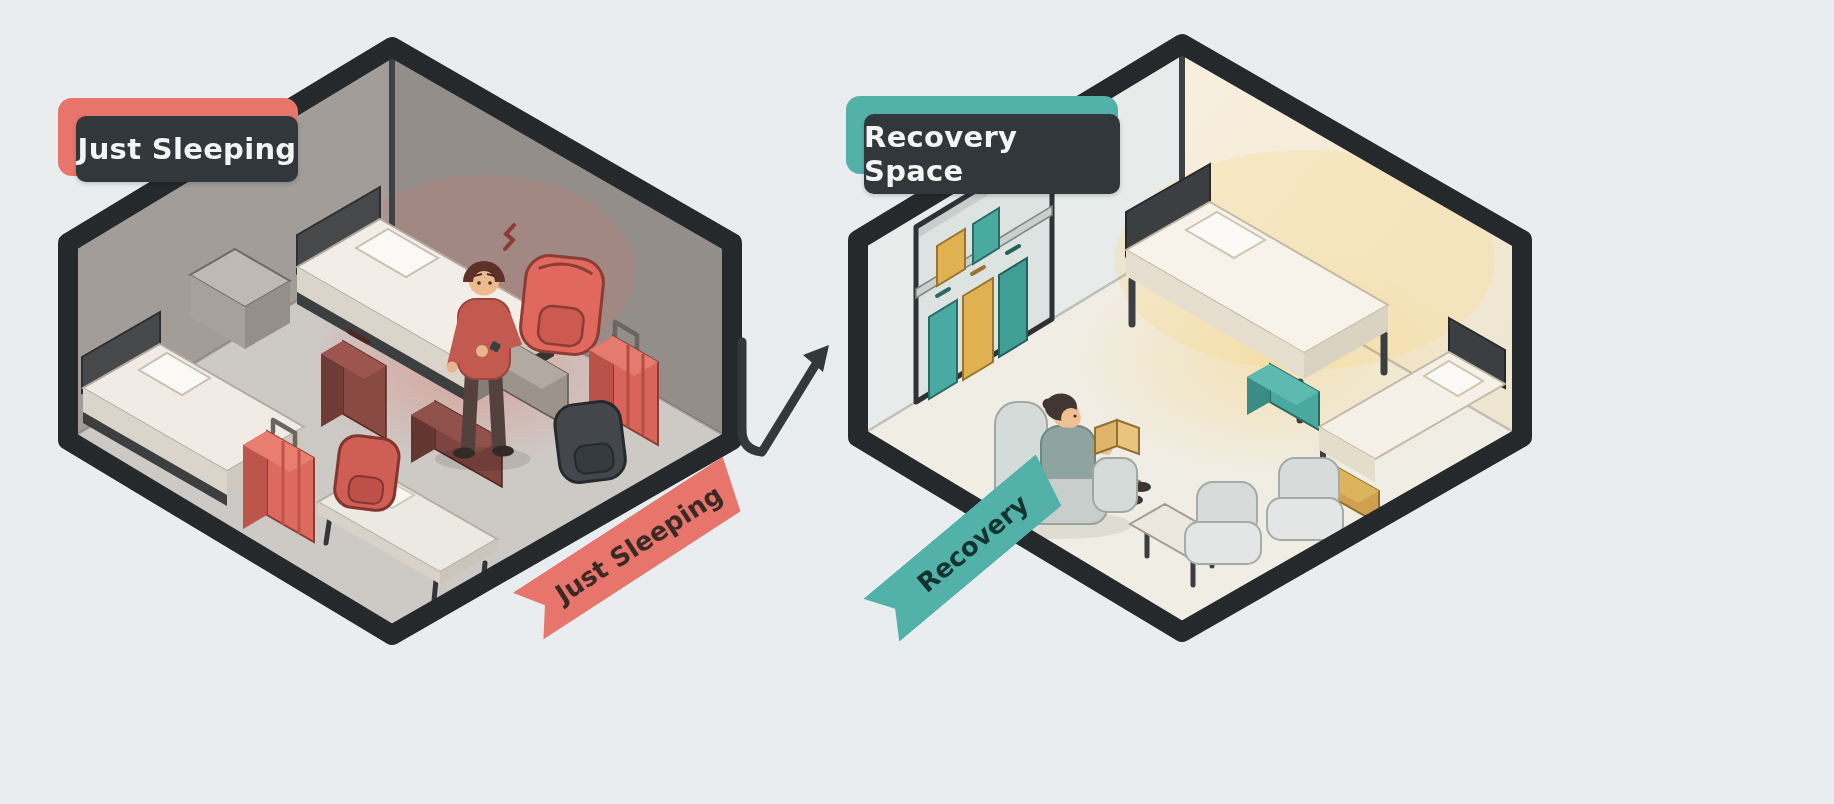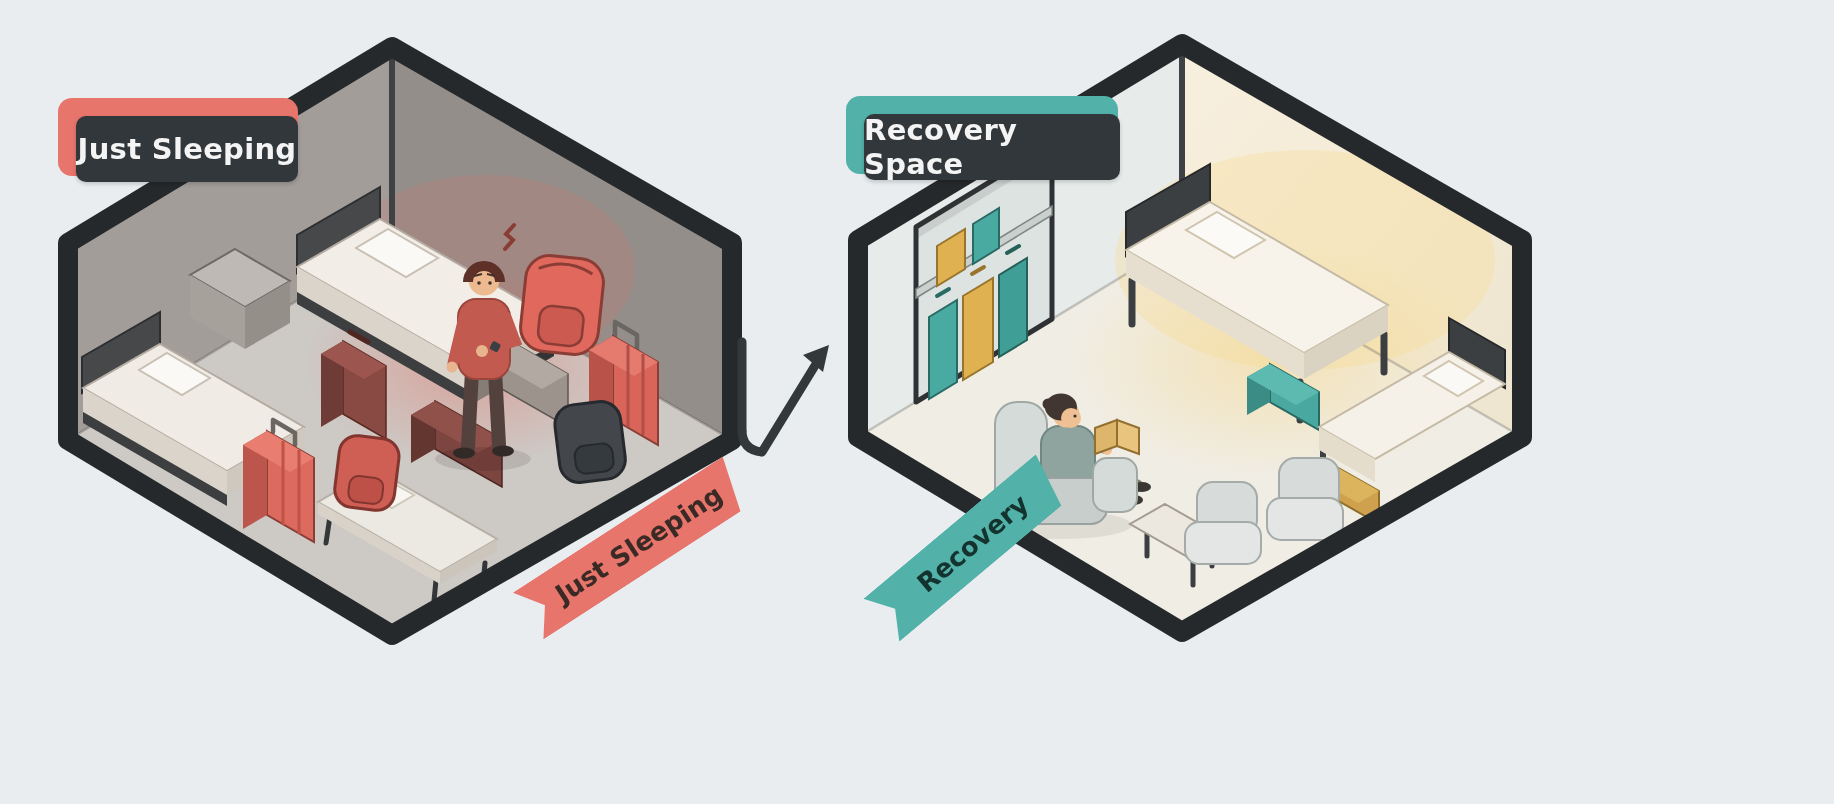--- a/index.html
+++ b/index.html
@@ -12,21 +12,21 @@
   .canvas{position:relative;width:1834px;height:804px;background:var(--bg);overflow:hidden;border-radius:6px;}
   .room-svg{position:absolute;}
   .badge{position:absolute;}
   .badge .accent{position:absolute;left:0;top:0;border-radius:14px;}
   .badge .face{position:absolute;left:18px;top:18px;border-radius:10px;background:var(--badge-bg);
     display:flex;align-items:center;justify-content:center;color:var(--badge-text);
     font-weight:bold;font-size:29px;letter-spacing:.3px;box-shadow:0 2px 4px rgba(0,0,0,.18);}
   .badge-left .accent{width:240px;height:78px;background:var(--bad-accent);}
   .badge-left .face{width:222px;height:66px;}
   .badge-right .accent{width:272px;height:78px;background:var(--good-accent);}
-  .badge-right .face{width:256px;height:66px;}
+  .badge-right .face{width:256px;height:80px;}
   .ribbon{position:absolute;height:56px;display:flex;align-items:center;justify-content:center;
     font-weight:bold;font-size:26px;box-shadow:0 2px 3px rgba(0,0,0,.12);}
   .ribbon-bad{left:508px;top:520px;width:250px;transform:rotate(-33deg);
     background:var(--bad-accent);color:var(--ribbon-text-bad);
     clip-path:polygon(0 0,100% 0,94% 100%,0 100%,8% 50%);}
   .ribbon-good{left:855px;top:520px;width:225px;transform:rotate(-40deg);
     background:var(--good-accent);color:var(--ribbon-text-good);
     clip-path:polygon(0 0,100% 0,94% 100%,0 100%,8% 50%);}
   .ribbon span{text-indent:14px;}
   .connector{position:absolute;left:698px;top:330px;}

